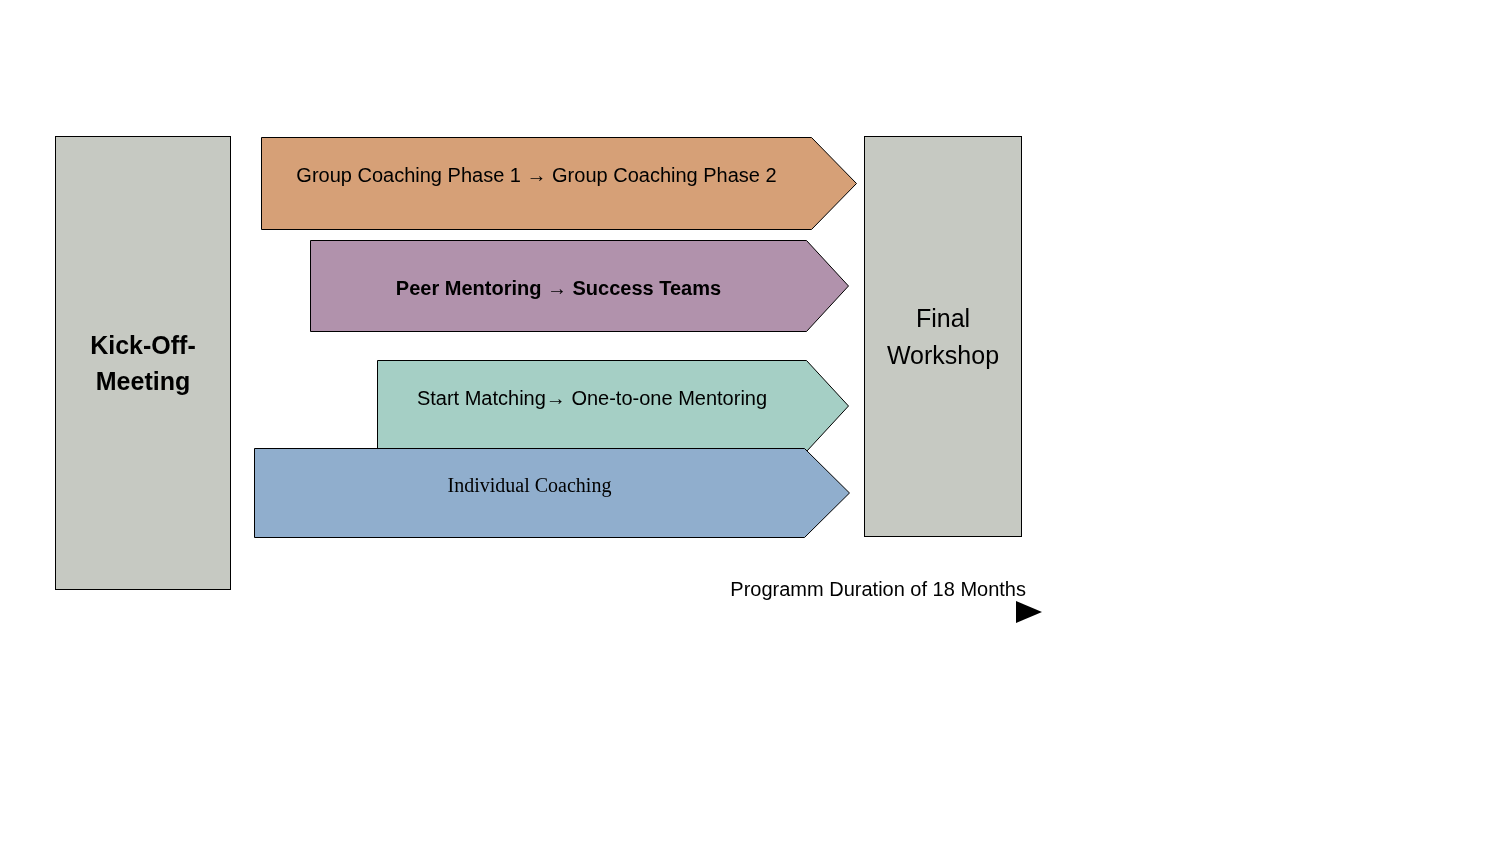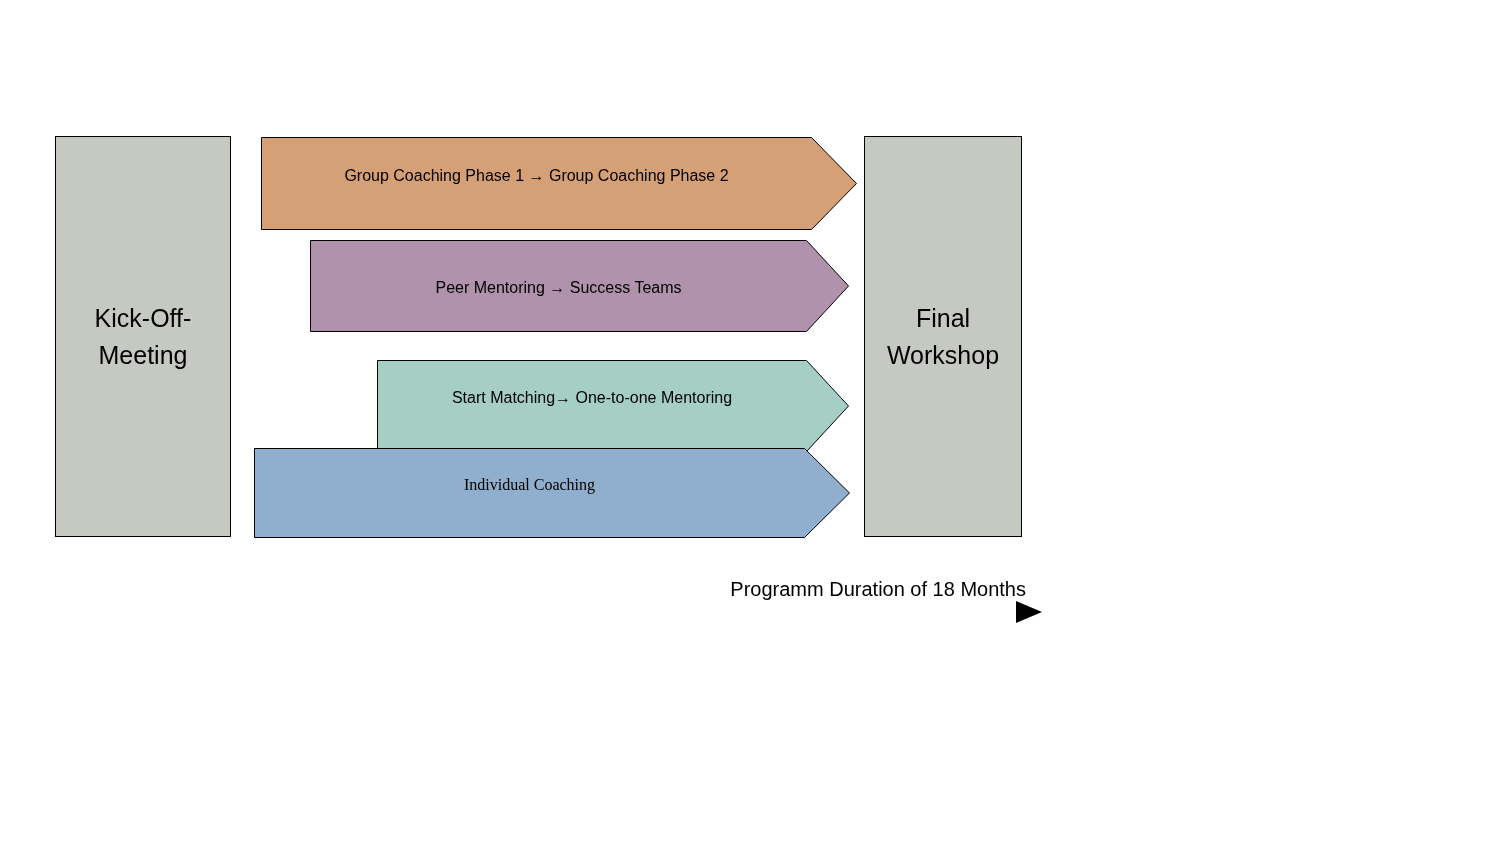--- a/index.html
+++ b/index.html
@@ -39,21 +39,21 @@
     display: block;
   }
   .arrow-label {
     position: absolute;
     left: 0;
     top: 0;
     bottom: 16px;
     display: flex;
     align-items: center;
     justify-content: center;
-    font-size: 16px;
+    font-size: 20px;
     white-space: nowrap;
   }
   .timeline {
     position: absolute;
     left: 55px;
     top: 578px;
     width: 987px;
     height: 26px;
     display: flex;
     align-items: flex-end;
@@ -83,36 +83,36 @@
     border-left: 26px solid #000000;
     border-top: 11px solid transparent;
     border-bottom: 11px solid transparent;
   }
 </style>
 </head>
 <body>
 
 <div class="canvas">
 
-  <div class="milestone-box" style="left:55px; top:136px; width:176px; height:401px;">
+  <div class="milestone-box" style="left:55px; top:136px; width:176px; height:454px;font-weight:bold;">
     <span>Kick-Off-Meeting</span>
   </div>
 
   <div class="milestone-box" style="left:864px; top:136px; width:158px; height:401px;">
     <span>Final Workshop</span>
   </div>
 
   <div class="phase-arrow" style="left:261px; top:137px; width:596px; height:93px;">
     <svg width="596" height="93" viewBox="0 0 596 93">
       <polygon points="0.5,0.5 550.5,0.5 595.5,46.5 550.5,92.5 0.5,92.5" stroke="#000000" stroke-width="1" fill="#d6a077"></polygon>
     </svg>
     <div class="arrow-label" style="right:45px;">Group Coaching Phase 1 → Group Coaching Phase 2</div>
   </div>
 
-  <div class="phase-arrow" style="left:310px; top:240px; width:539px; height:112px;">
+  <div class="phase-arrow" style="left:310px; top:240px; width:539px; height:112px;font-weight:bold;">
     <svg width="539" height="92" viewBox="0 0 539 92">
       <polygon points="0.5,0.5 496.5,0.5 538.5,46 496.5,91.5 0.5,91.5" stroke="#000000" stroke-width="1" fill="#b192ac"></polygon>
     </svg>
     <div class="arrow-label" style="right:42px;">Peer Mentoring  →  Success Teams</div>
   </div>
 
   <div class="phase-arrow" style="left:377px; top:344px; width:472px; height:92px;margin-top:16px;">
     <svg width="472" height="92" viewBox="0 0 472 92">
       <polygon points="0.5,0.5 429.5,0.5 471.5,46 429.5,91.5 0.5,91.5" stroke="#000000" stroke-width="1" fill="#a5cfc5"></polygon>
     </svg>

